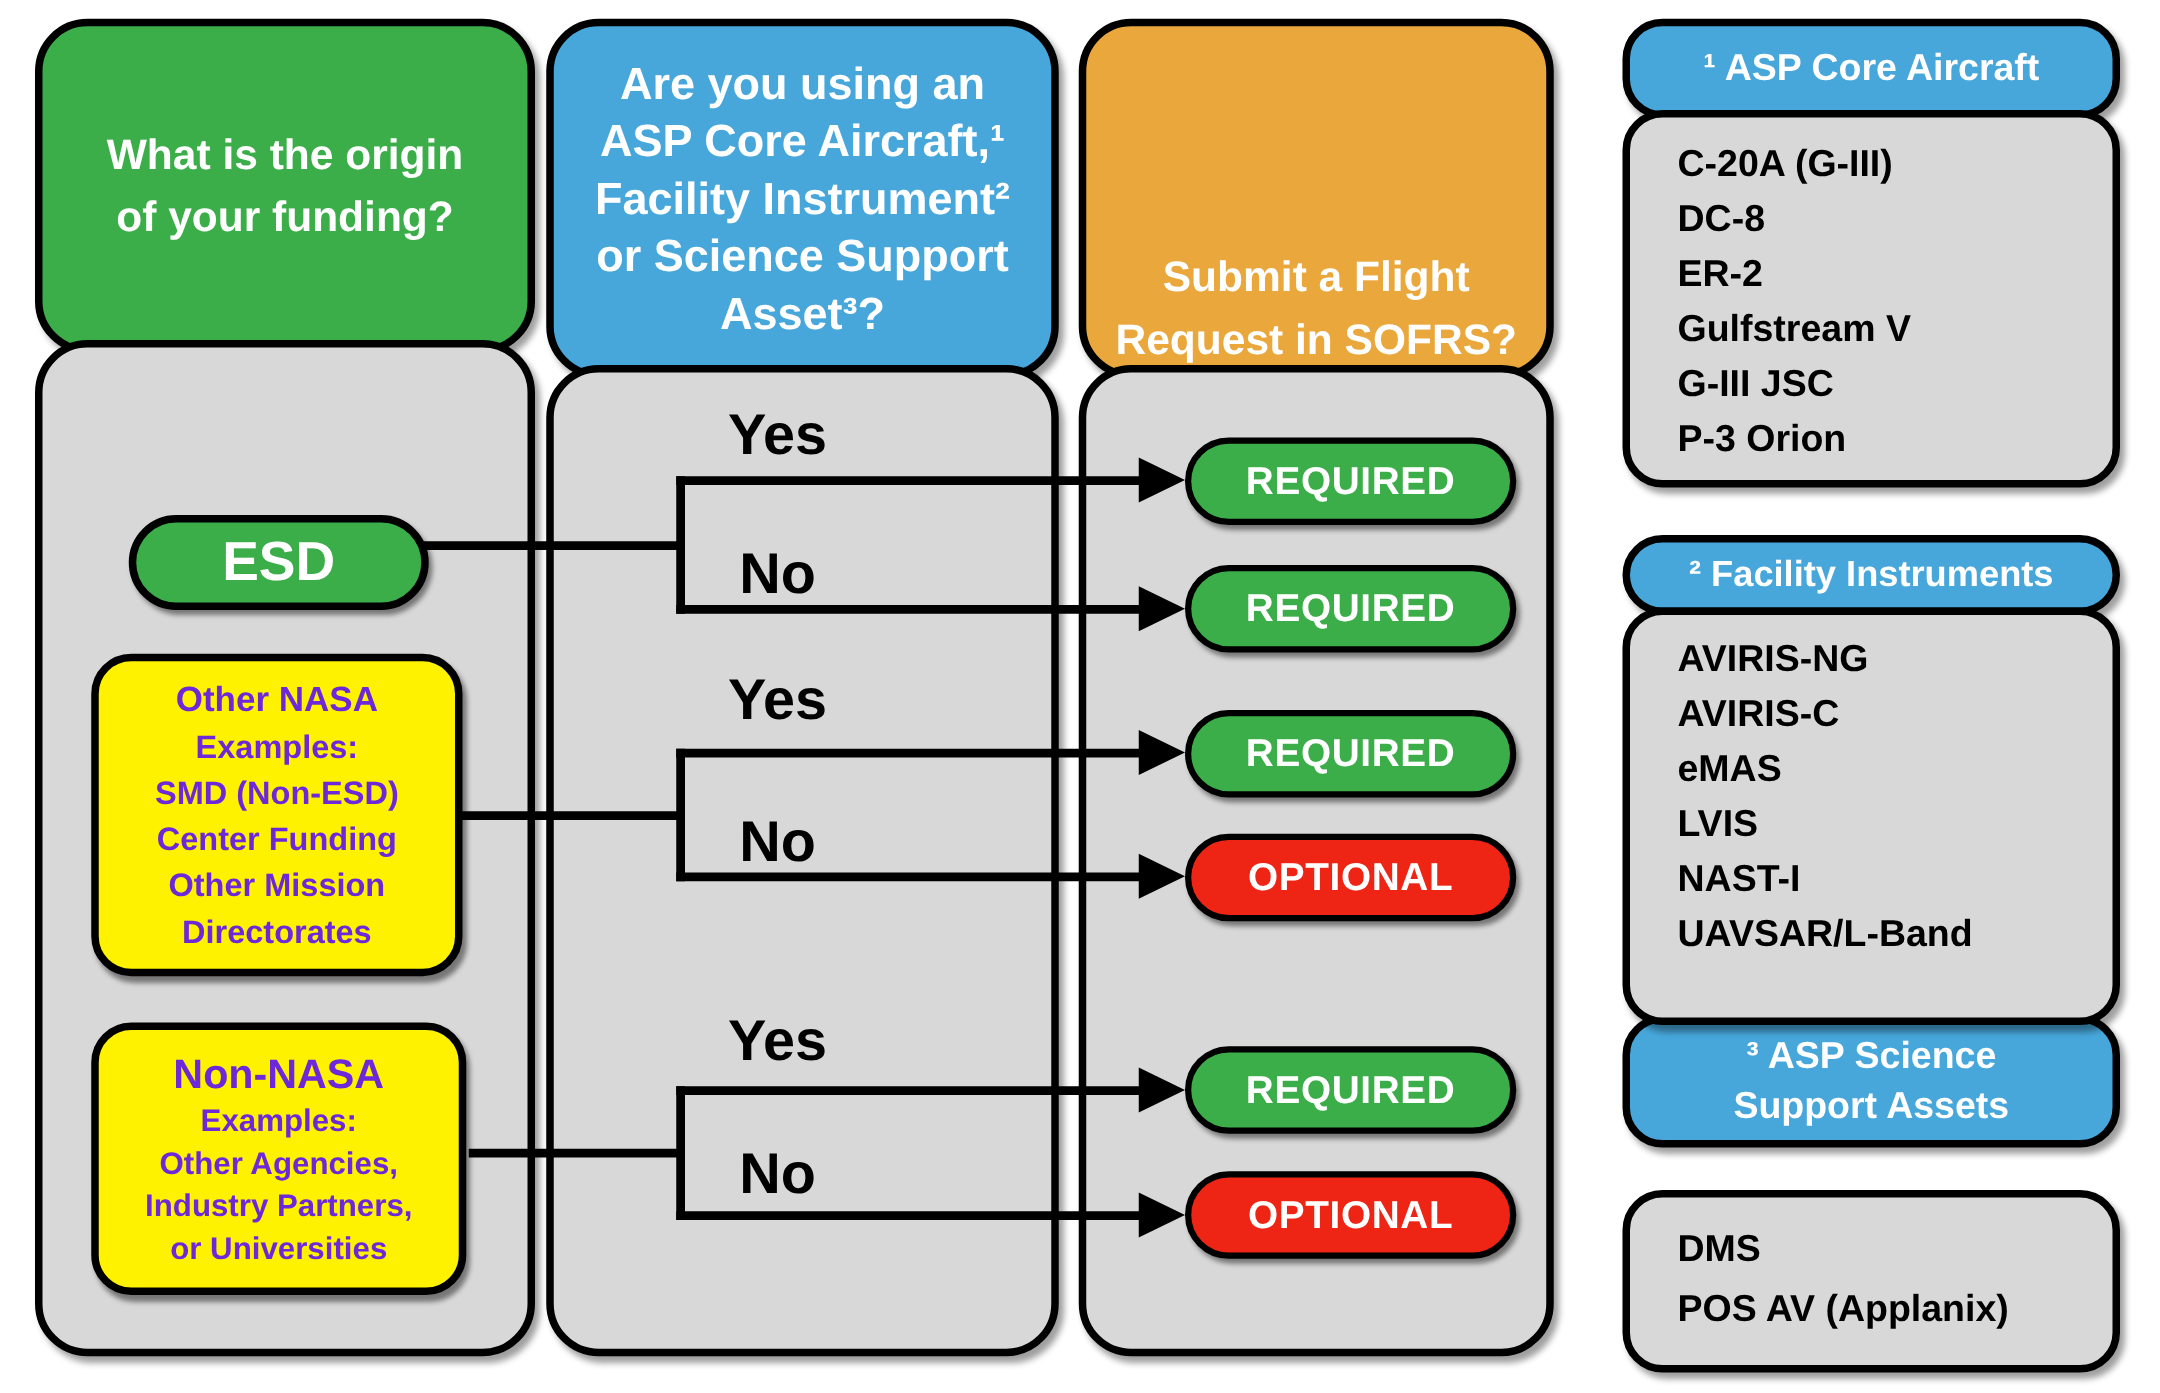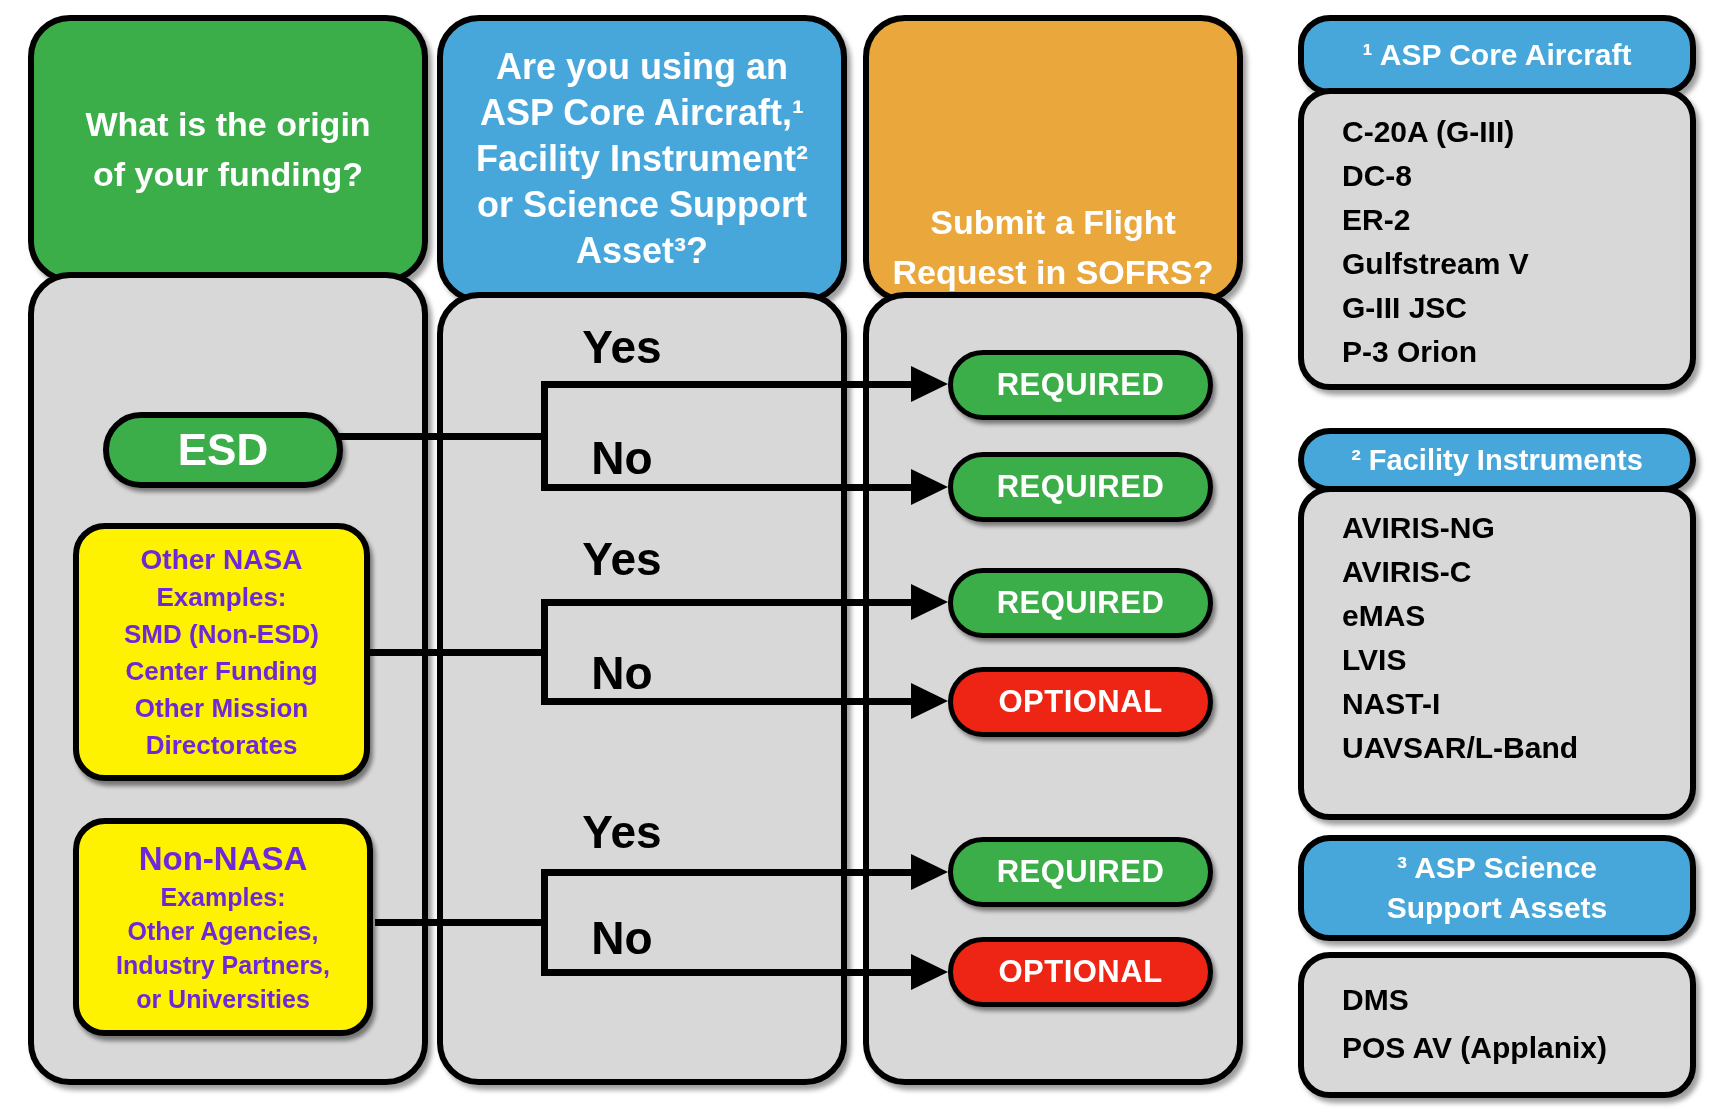--- a/index.html
+++ b/index.html
@@ -187,21 +187,21 @@
   </div>
   <div class="abs legbody" style="top:486px;height:334px;padding-top:14px;">
     <div class="item">AVIRIS-NG</div>
     <div class="item">AVIRIS-C</div>
     <div class="item">eMAS</div>
     <div class="item">LVIS</div>
     <div class="item">NAST-I</div>
     <div class="item">UAVSAR/L-Band</div>
   </div>
 
-  <div class="abs leghdr" style="top:835px;height:106px;">
+  <div class="abs leghdr" style="top:812px;height:106px;">
     <span>³ ASP Science
 Support Assets</span>
   </div>
   <div class="abs legbody legbody3" style="top:952px;height:146px;padding-top:18px;">
     <div class="item">DMS</div>
     <div class="item">POS AV (Applanix)</div>
   </div>
 
 </div>
 

